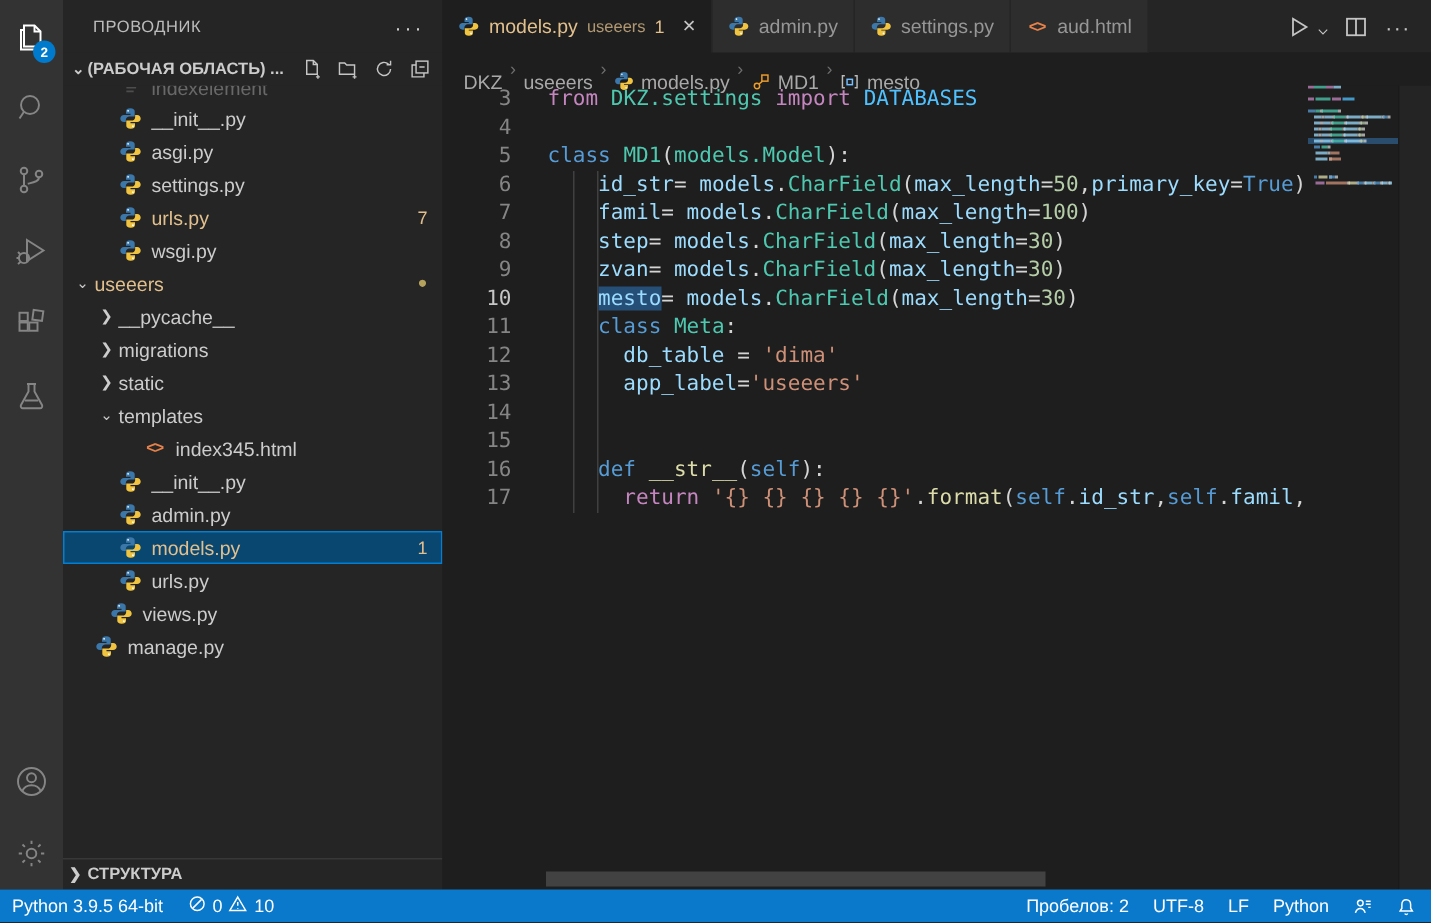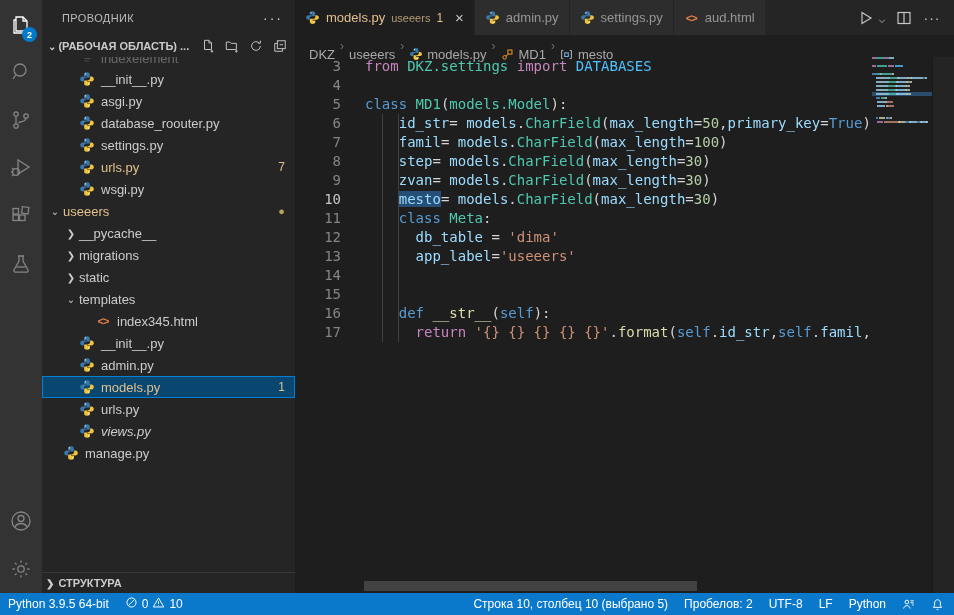--- a/index.html
+++ b/index.html
@@ -240,34 +240,20 @@
           <div class="tin" style="padding-left: 21px;">
             <span class="tchev"></span>
             <span class="ticon">
               <svg viewBox="0 0 16 16">
                 <path fill="#3b77a8" stroke="none" d="M7.9 1.2c-1.9 0-2.9.8-2.9 2v1.7h3v.7H3.6C2.2 5.6 1.2 6.6 1.2 8s1 2.4 2.4 2.4h1.3V8.9c0-1.3 1.1-2.3 2.4-2.3h3.5V3.2c0-1.1-1-2-2.9-2z"></path>
                 <path fill="#f0c440" stroke="none" d="M8.1 14.8c1.9 0 2.9-.8 2.9-2v-1.7H8v-.7h4.4c1.4 0 2.4-1 2.4-2.4s-1-2.4-2.4-2.4h-1.3v1.5c0 1.3-1.1 2.3-2.4 2.3H5.2v3.4c0 1.1 1 2 2.9 2z"></path>
                 <circle fill="#ffffff" stroke="none" cx="6.4" cy="2.9" r=".6"></circle>
                 <circle fill="#ffffff" stroke="none" cx="9.6" cy="13.1" r=".6"></circle>
               </svg>
             </span>
-            <span class="tlabel">database_roouter.py</span>
-          </div>
-        </div>
-        <div class="trow">
-          <div class="tin" style="padding-left: 21px;">
-            <span class="tchev"></span>
-            <span class="ticon">
-              <svg viewBox="0 0 16 16">
-                <path fill="#3b77a8" stroke="none" d="M7.9 1.2c-1.9 0-2.9.8-2.9 2v1.7h3v.7H3.6C2.2 5.6 1.2 6.6 1.2 8s1 2.4 2.4 2.4h1.3V8.9c0-1.3 1.1-2.3 2.4-2.3h3.5V3.2c0-1.1-1-2-2.9-2z"></path>
-                <path fill="#f0c440" stroke="none" d="M8.1 14.8c1.9 0 2.9-.8 2.9-2v-1.7H8v-.7h4.4c1.4 0 2.4-1 2.4-2.4s-1-2.4-2.4-2.4h-1.3v1.5c0 1.3-1.1 2.3-2.4 2.3H5.2v3.4c0 1.1 1 2 2.9 2z"></path>
-                <circle fill="#ffffff" stroke="none" cx="6.4" cy="2.9" r=".6"></circle>
-                <circle fill="#ffffff" stroke="none" cx="9.6" cy="13.1" r=".6"></circle>
-              </svg>
-            </span>
             <span class="tlabel">settings.py</span>
           </div>
         </div>
         <div class="trow">
           <div class="tin" style="padding-left: 21px;">
             <span class="tchev"></span>
             <span class="ticon">
               <svg viewBox="0 0 16 16">
                 <path fill="#3b77a8" stroke="none" d="M7.9 1.2c-1.9 0-2.9.8-2.9 2v1.7h3v.7H3.6C2.2 5.6 1.2 6.6 1.2 8s1 2.4 2.4 2.4h1.3V8.9c0-1.3 1.1-2.3 2.4-2.3h3.5V3.2c0-1.1-1-2-2.9-2z"></path>
                 <path fill="#f0c440" stroke="none" d="M8.1 14.8c1.9 0 2.9-.8 2.9-2v-1.7H8v-.7h4.4c1.4 0 2.4-1 2.4-2.4s-1-2.4-2.4-2.4h-1.3v1.5c0 1.3-1.1 2.3-2.4 2.3H5.2v3.4c0 1.1 1 2 2.9 2z"></path>
@@ -384,21 +370,21 @@
                 <path fill="#3b77a8" stroke="none" d="M7.9 1.2c-1.9 0-2.9.8-2.9 2v1.7h3v.7H3.6C2.2 5.6 1.2 6.6 1.2 8s1 2.4 2.4 2.4h1.3V8.9c0-1.3 1.1-2.3 2.4-2.3h3.5V3.2c0-1.1-1-2-2.9-2z"></path>
                 <path fill="#f0c440" stroke="none" d="M8.1 14.8c1.9 0 2.9-.8 2.9-2v-1.7H8v-.7h4.4c1.4 0 2.4-1 2.4-2.4s-1-2.4-2.4-2.4h-1.3v1.5c0 1.3-1.1 2.3-2.4 2.3H5.2v3.4c0 1.1 1 2 2.9 2z"></path>
                 <circle fill="#ffffff" stroke="none" cx="6.4" cy="2.9" r=".6"></circle>
                 <circle fill="#ffffff" stroke="none" cx="9.6" cy="13.1" r=".6"></circle>
               </svg>
             </span>
             <span class="tlabel">urls.py</span>
           </div>
         </div>
         <div class="trow">
-          <div class="tin" style="padding-left: 21px; font-style: italic;">
+          <div class="tin" style="padding-left: 15px;">
             <span class="tchev"></span>
             <span class="ticon">
               <svg viewBox="0 0 16 16">
                 <path fill="#3b77a8" stroke="none" d="M7.9 1.2c-1.9 0-2.9.8-2.9 2v1.7h3v.7H3.6C2.2 5.6 1.2 6.6 1.2 8s1 2.4 2.4 2.4h1.3V8.9c0-1.3 1.1-2.3 2.4-2.3h3.5V3.2c0-1.1-1-2-2.9-2z"></path>
                 <path fill="#f0c440" stroke="none" d="M8.1 14.8c1.9 0 2.9-.8 2.9-2v-1.7H8v-.7h4.4c1.4 0 2.4-1 2.4-2.4s-1-2.4-2.4-2.4h-1.3v1.5c0 1.3-1.1 2.3-2.4 2.3H5.2v3.4c0 1.1 1 2 2.9 2z"></path>
                 <circle fill="#ffffff" stroke="none" cx="6.4" cy="2.9" r=".6"></circle>
                 <circle fill="#ffffff" stroke="none" cx="9.6" cy="13.1" r=".6"></circle>
               </svg>
             </span>
             <span class="tlabel">views.py</span>
@@ -687,23 +673,20 @@
           </svg></span>
       <span>0</span>
       <span id="warn-icon"><svg viewBox="0 0 16 16">
             <path d="M8 2.5 14.5 13.5H1.5z"></path>
             <path d="M8 6.5v3.2M8 11.6v.8"></path>
           </svg></span>
       <span>10</span>
     </div>
     <div class="st-right">
       <div class="st-item">
-          <span>Строка 10, столбец 10 (выбрано 5)</span>
-        </div>
-      <div class="st-item">
           <span>Пробелов: 2</span>
         </div>
       <div class="st-item">
           <span>UTF-8</span>
         </div>
       <div class="st-item">
           <span>LF</span>
         </div>
       <div class="st-item">
           <span>Python</span>

